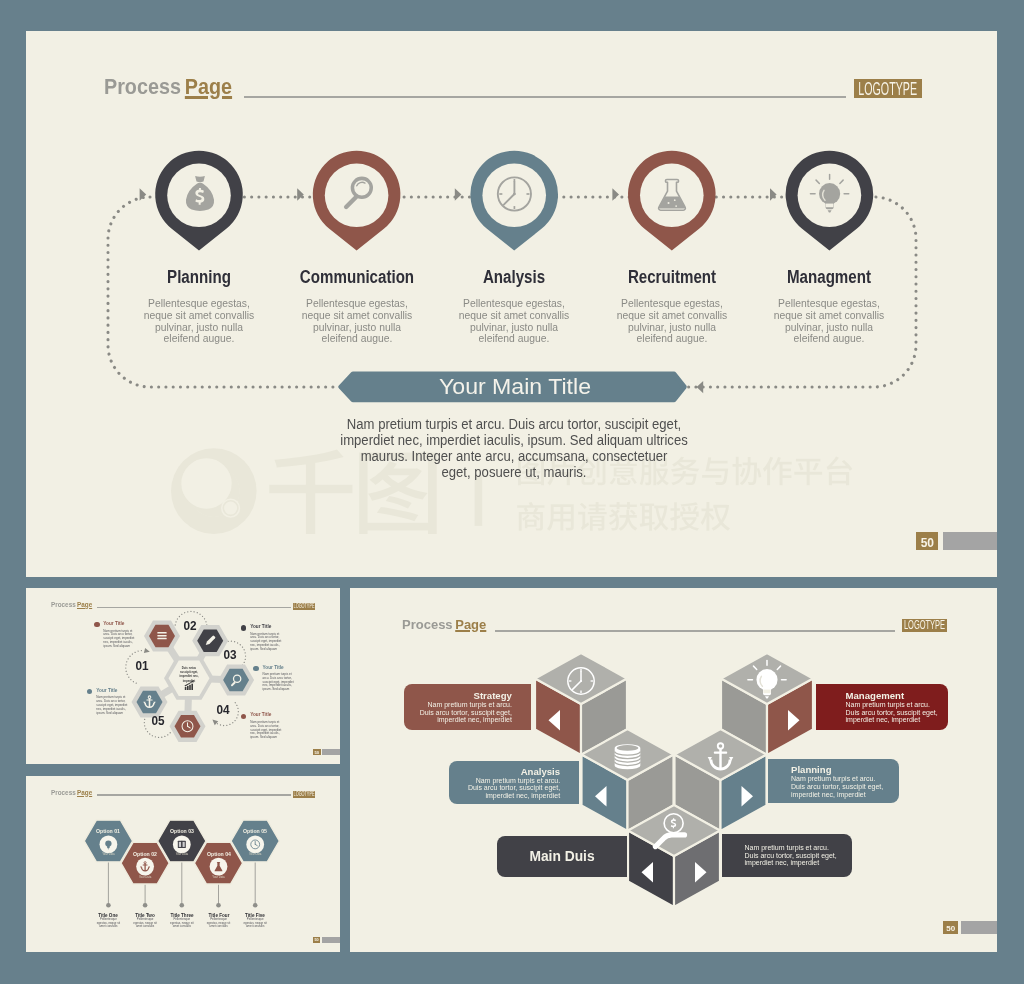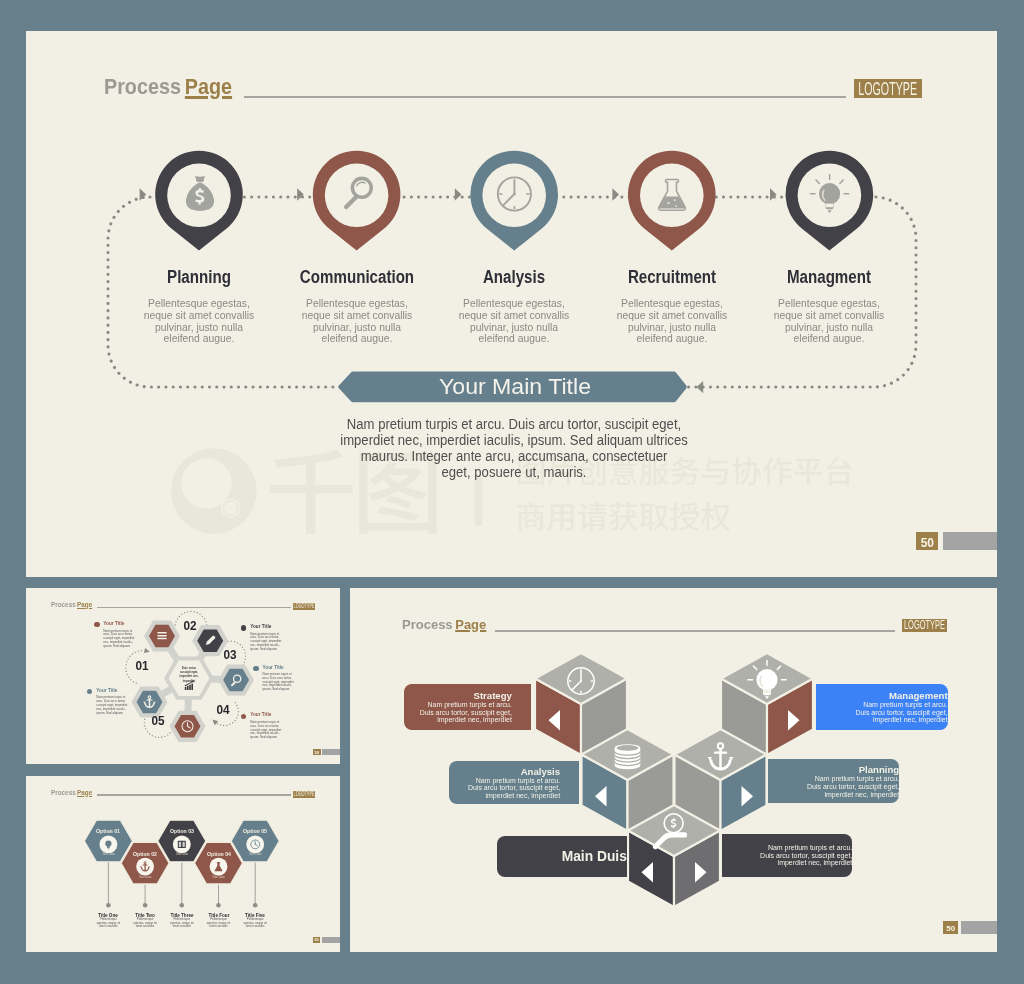--- a/index.html
+++ b/index.html
@@ -40,21 +40,21 @@
   .centertext{transform:translateZ(0);font-size:2.8px;color:#3a3a3a;text-align:center;line-height:4.2px;font-weight:bold;}
   .bullet{width:5.4px;height:5.4px;border-radius:50%;}
   .itemtitle{transform:translateZ(0);font-size:4.7px;font-weight:bold;line-height:6px;}
   .itemdesc{transform:translateZ(0);font-size:3.05px;color:#55555a;line-height:3.8px;}
   .optlabel{font-size:5.6px;font-weight:bold;color:#f2efe3;text-align:center;line-height:6.5px;
              transform:translateZ(0) scaleX(0.93);transform-origin:center center;}
   .optsub{transform:translateZ(0);font-size:2.8px;color:#ded9c8;text-align:center;line-height:3.5px;}
   .captitle{font-size:5px;font-weight:bold;color:#2f2f34;text-align:center;line-height:6px;
             transform:translateZ(0) scaleX(0.92);transform-origin:center center;}
   .capdesc{transform:translateZ(0);font-size:2.9px;color:#55555a;text-align:center;line-height:3.65px;}
-  .cubebox{display:flex;flex-direction:column;justify-content:center;color:#f3f1e6;box-sizing:border-box;align-items:flex-end;}
+  .cubebox{display:flex;flex-direction:column;justify-content:center;color:#f3f1e6;box-sizing:border-box;}
   .cubetitle{transform:translateZ(0);font-size:9.6px;font-weight:bold;line-height:11px;}
   .cubedesc{transform:translateZ(0);font-size:7.0px;line-height:7.7px;}
   .cubemain{transform:translateZ(0);font-size:13.8px;font-weight:bold;line-height:14px;text-align:center;}
 </style>
 </head>
 <body>
 
 <div id="root">
 <div class="panel p-top">
 <svg class="abs" style="left:0;top:0" width="971" height="546" viewBox="26 31 971 546">
@@ -461,21 +461,21 @@
 <div class="cubedesc">Nam pretium turpis et arcu.</div>
 <div class="cubedesc">Duis arcu tortor, suscipit eget,</div>
 <div class="cubedesc">imperdiet nec, imperdiet</div>
 </div>
 <div class="abs cubebox" style="left:98.6px;top:173.2px;width:130.5px;height:43.3px;background:#65808c;border-radius:8px 0 0 8px;text-align:right;padding-right:19px;">
 <div class="cubetitle">Analysis</div>
 <div class="cubedesc">Nam pretium turpis et arcu.</div>
 <div class="cubedesc">Duis arcu tortor, suscipit eget,</div>
 <div class="cubedesc">imperdiet nec, imperdiet</div>
 </div>
-<div class="abs cubebox" style="left:465.5px;top:96.3px;width:132.1px;height:45.7px;background:#3b82f6;border-radius:0 8px 8px 0;text-align:left;padding-left:23px;">
+<div class="abs cubebox" style="left:465.5px;top:96.3px;width:132.1px;height:45.7px;background:#7f1d1d;border-radius:0 8px 8px 0;text-align:left;padding-left:30px;">
 <div class="cubetitle">Management</div>
 <div class="cubedesc">Nam pretium turpis et arcu.</div>
 <div class="cubedesc">Duis arcu tortor, suscipit eget,</div>
 <div class="cubedesc">imperdiet nec, imperdiet</div>
 </div>
 <div class="abs cubebox" style="left:418.0px;top:171.2px;width:131.2px;height:44.2px;background:#65808c;border-radius:0 8px 8px 0;text-align:left;padding-left:23px;">
 <div class="cubetitle">Planning</div>
 <div class="cubedesc">Nam pretium turpis et arcu.</div>
 <div class="cubedesc">Duis arcu tortor, suscipit eget,</div>
 <div class="cubedesc">imperdiet nec, imperdiet</div>

